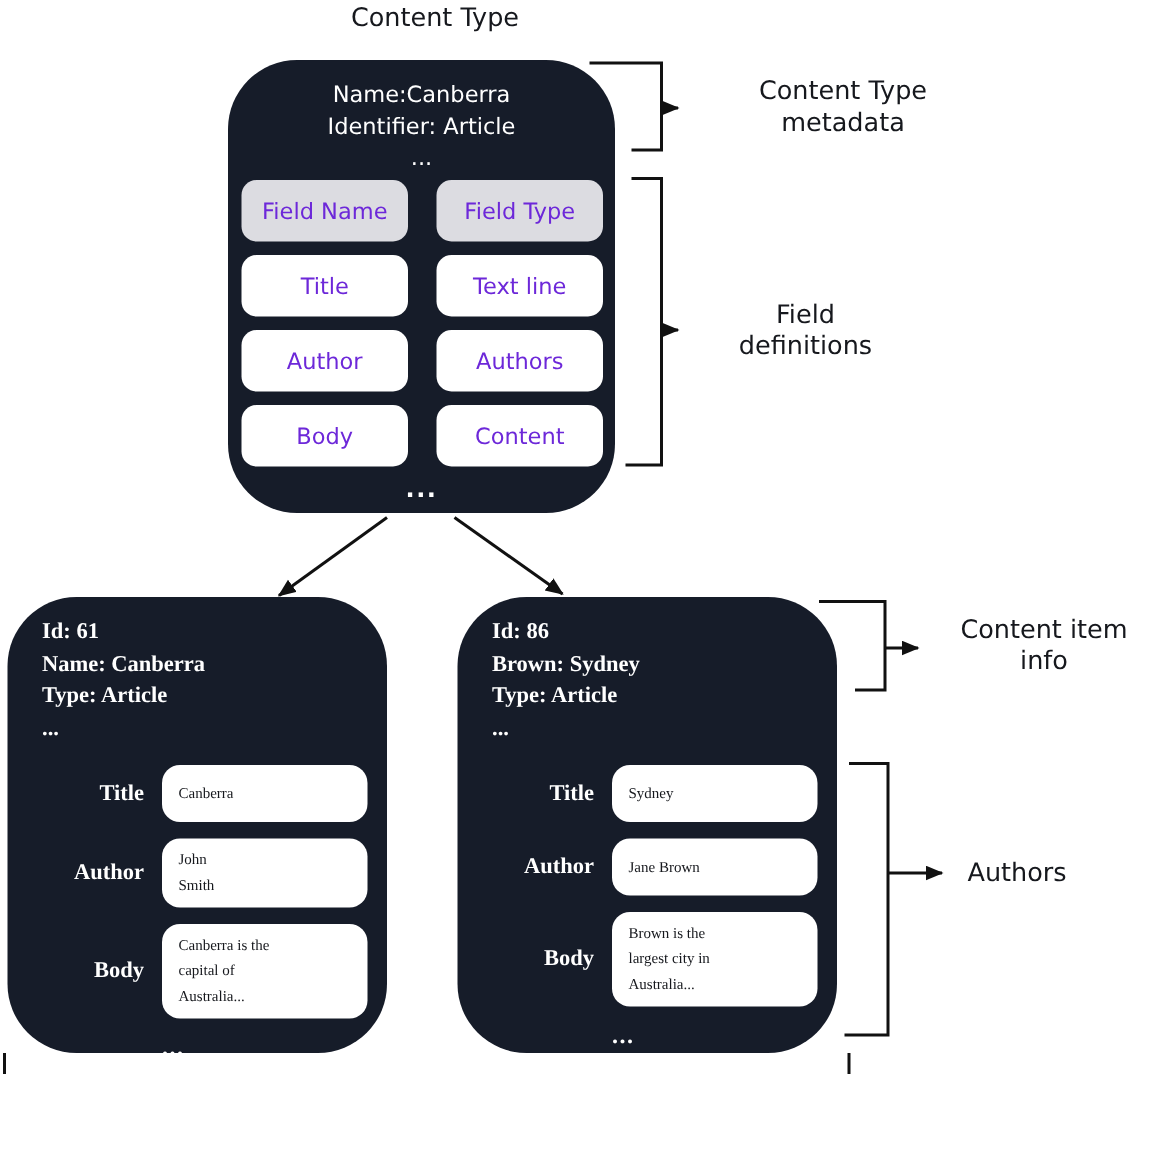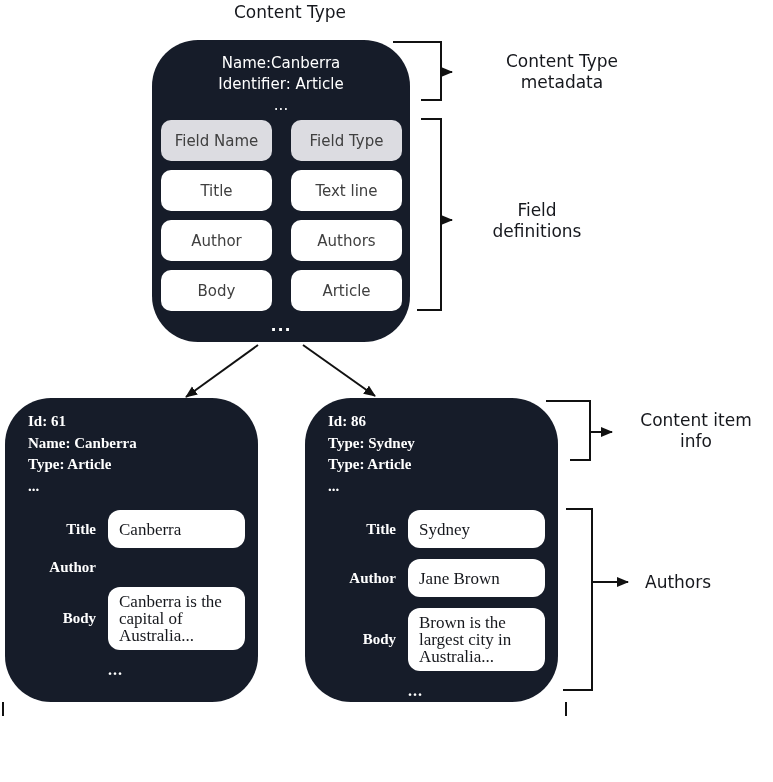--- a/index.html
+++ b/index.html
@@ -17,33 +17,33 @@
   .ct-box{left:152px;top:40px;width:258px;height:302px;}
   .item-box{top:398px;width:253px;height:304px;font-family:Liberation Serif, serif;}
   .item-box.left{left:5px;}
   .item-box.right{left:305px;}
 
   .ct-meta{padding-top:13px;text-align:center;color:#ffffff;font-weight:400;
     font-size:15px;line-height:21px;}
   .ct-grid{position:absolute;left:9px;top:80px;display:grid;
     grid-template-columns:111px 111px;gap:9px 19px;}
   .cell{width:111px;height:41px;border-radius:10px;background:#ffffff;
-    display:flex;align-items:center;justify-content:center;font-size:15px;color:#404040;}
+    display:flex;align-items:center;justify-content:center;font-size:15px;color:#6d28d9;}
   .cell.hdr{background:#dcdce1;}
   .ct-dots{position:absolute;bottom:7px;left:0;width:100%;text-align:center;
     color:#ffffff;font-weight:700;font-size:16px;letter-spacing:1px;}
 
   .im-meta{padding:13px 0 0 23px;color:#ffffff;font-weight:600;font-size:15px;
     line-height:21.5px;}
   .im-rows{position:absolute;left:23px;top:112px;display:flex;flex-direction:column;gap:11px;}
   .frow{display:flex;align-items:center;gap:12px;}
   .flabel{width:68px;text-align:right;color:#ffffff;font-weight:600;font-size:15px;flex-shrink:0;}
   .fvalue{width:137px;box-sizing:border-box;background:#ffffff;border-radius:12px;
     padding:6px 11px;min-height:38px;display:flex;align-items:center;
-    font-size:17px;line-height:17px;color:#16181d;white-space:pre-line;}
+    font-size:10px;line-height:17px;color:#16181d;white-space:pre-line;}
   .im-dots{margin-left:80px;color:#ffffff;font-weight:700;font-size:16px;letter-spacing:1px;}
 
   .lbl{position:absolute;font-size:17px;color:#16181d;line-height:21px;
     white-space:pre-line;text-align:center;}
   .lbl-ct-meta{left:462px;top:51px;width:200px;}
   .lbl-fielddefs{left:437px;top:200px;width:200px;}
   .lbl-iteminfo{left:616px;top:410px;width:160px;}
   .lbl-fields{left:645px;top:572px;text-align:left;}
   .lbl-contentitems{left:190px;top:758px;width:200px;font-weight:bold;}
 </style>
@@ -83,54 +83,56 @@
       <div>...</div>
     </div>
     <div class="ct-grid">
       <div class="cell hdr">Field Name</div>
       <div class="cell hdr">Field Type</div>
       <div class="cell">Title</div>
       <div class="cell">Text line</div>
       <div class="cell">Author</div>
       <div class="cell">Authors</div>
       <div class="cell">Body</div>
-      <div class="cell">Article</div>
+      <div class="cell">Content</div>
     </div>
     <div class="ct-dots">...</div>
   </div>
 
   <div class="darkbox item-box left">
     <div class="im-meta">
       <div>Id: 61</div>
       <div>Name: Canberra</div>
       <div>Type: Article</div>
       <div>...</div>
     </div>
     <div class="im-rows">
       <div class="frow">
         <div class="flabel">Title</div>
         <div class="fvalue">Canberra</div>
       </div>
       <div class="frow">
         <div class="flabel">Author</div>
+        <div class="fvalue">John
+Smith</div>
       </div>
       <div class="frow">
         <div class="flabel">Body</div>
         <div class="fvalue">Canberra is the
 capital of
 Australia...</div>
       </div>
       <div class="im-dots">...</div>
     </div>
   </div>
 
   <div class="darkbox item-box right">
     <div class="im-meta">
       <div>Id: 86</div>
-      <div>Type: Sydney</div>
+      <div>Brown: Sydney</div>
       <div>Type: Article</div>
       <div>...</div>
     </div>
     <div class="im-rows">
       <div class="frow">
         <div class="flabel">Title</div>
         <div class="fvalue">Sydney</div>
       </div>
       <div class="frow">
         <div class="flabel">Author</div>

